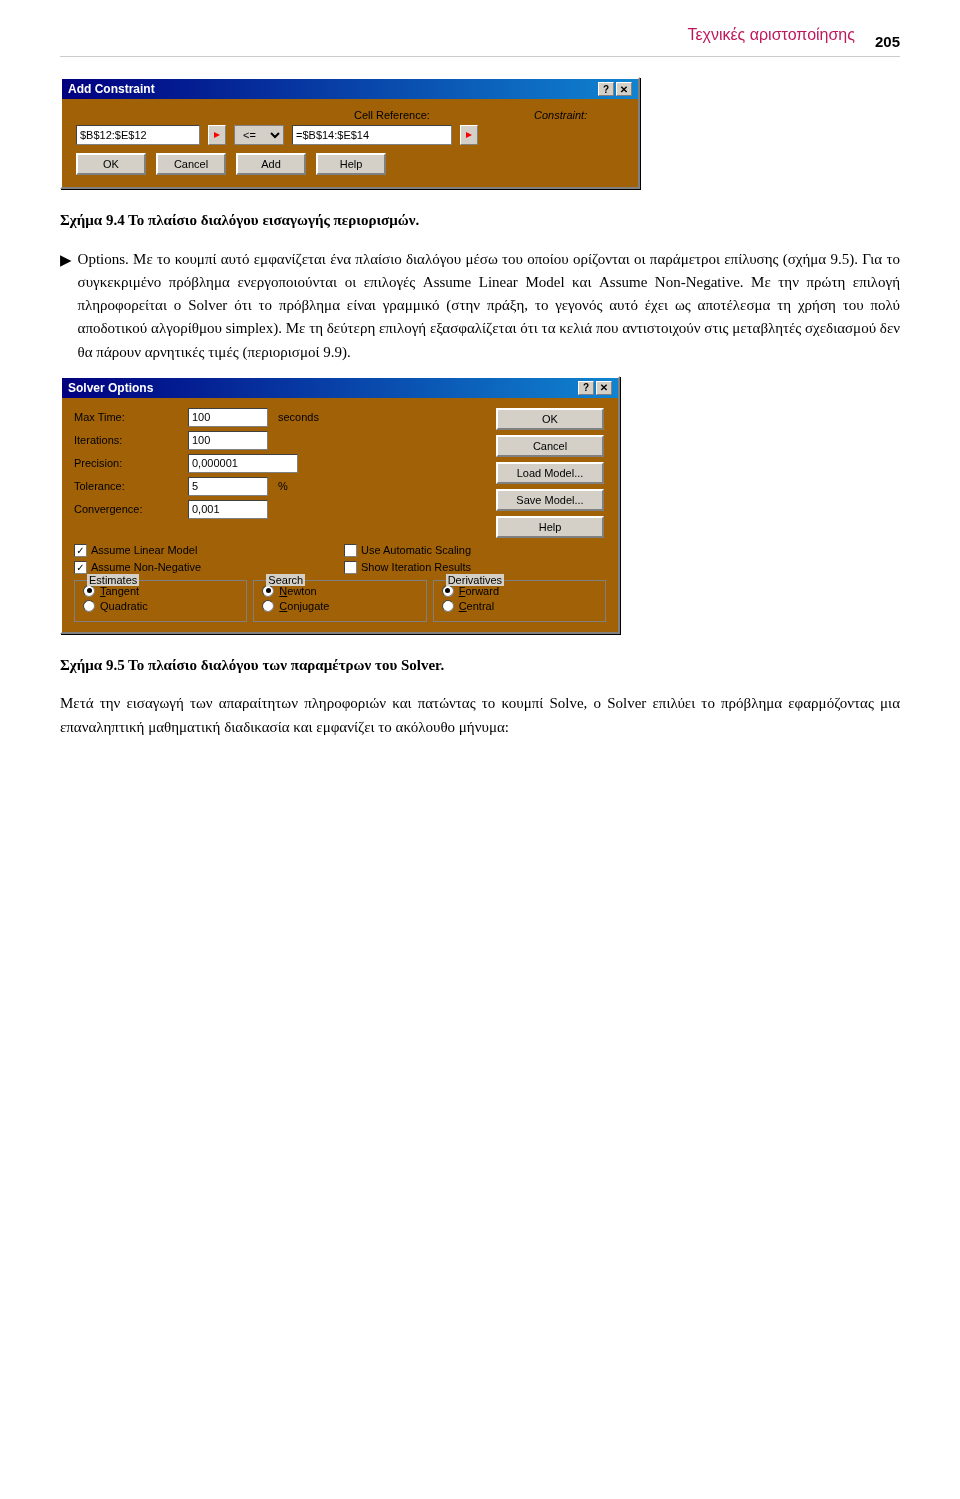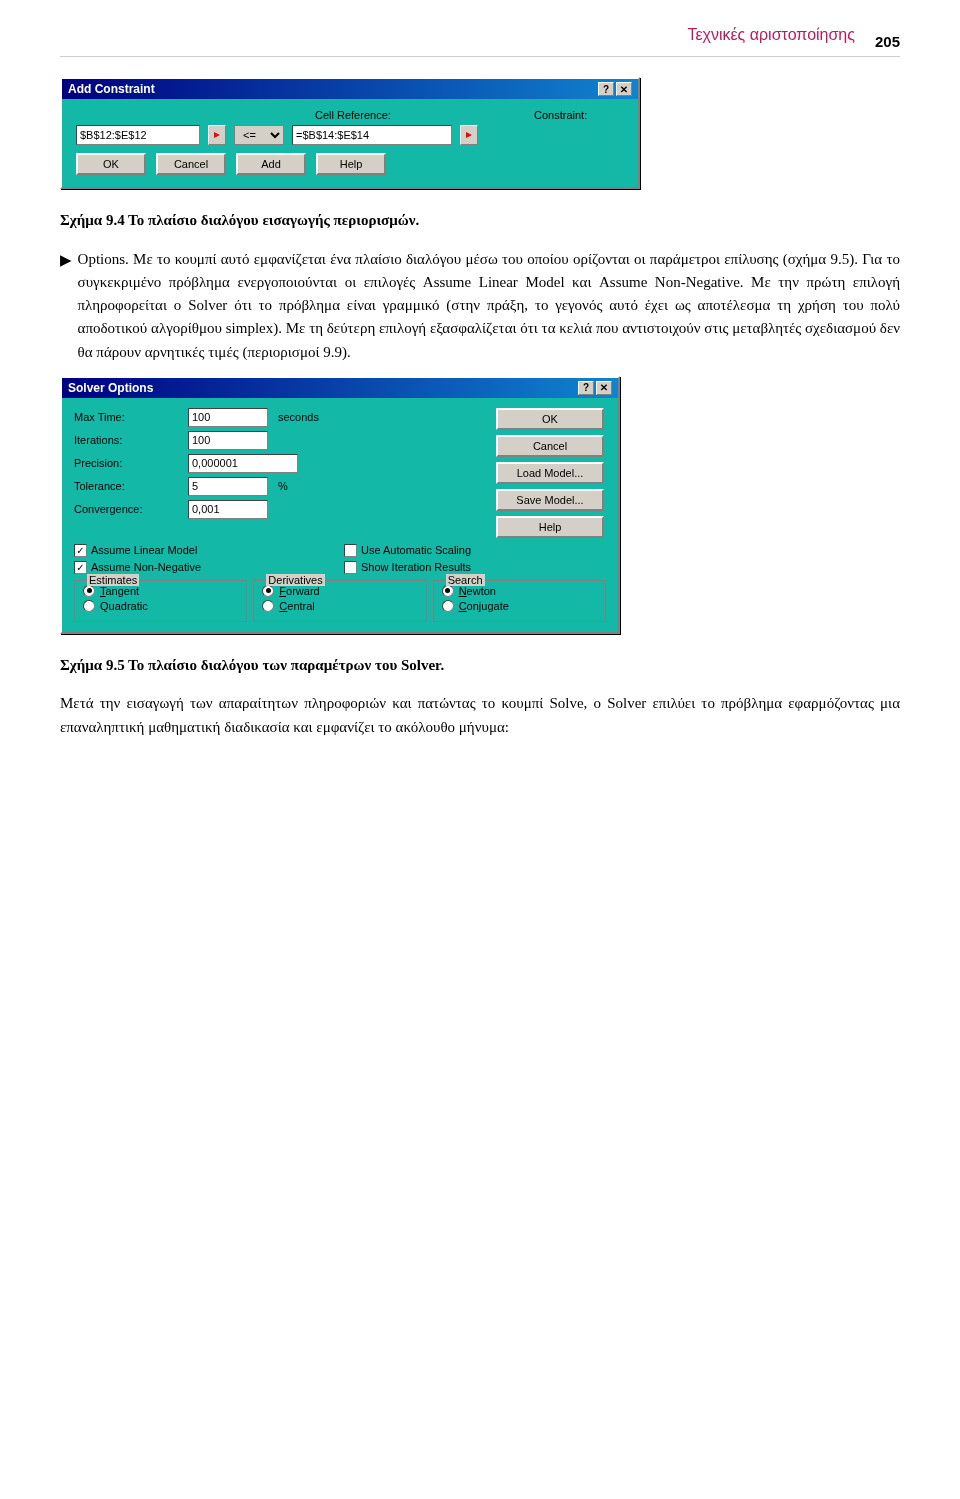--- a/index.html
+++ b/index.html
@@ -36,21 +36,21 @@
     .page-number {
       font-family: Arial, sans-serif;
       font-size: 15px;
       font-weight: bold;
       color: #000;
       margin-top: 13px;
     }
 
     
     .dialog-box {
-      background: #14b8a6;
+      background: #a16207;
       border: 2px solid #ffffff;
       border-right-color: #808080;
       border-bottom-color: #808080;
       box-shadow: 1px 1px 0 #000;
       margin: 10px 0 20px 0;
       width: 580px;
     }
 
     .dialog-titlebar {
       background: linear-gradient(to right, #000080, #1084d0);
@@ -371,21 +371,21 @@
       <span>Add Constraint</span>
       <div class="dialog-titlebar-buttons">
         <div class="titlebar-btn">?</div>
         <div class="titlebar-btn">✕</div>
       </div>
     </div>
     <div class="dialog-content">
 
       <div style="display:flex; gap:10px; margin-bottom:4px;justify-content:flex-end;">
         <span class="constraint-label">Cell Reference:</span>
-        <span style="margin-left:119px;" class="constraint-label">Constraint:</span>
+        <span style="margin-left:80px;font-style:italic;" class="constraint-label">Constraint:</span>
       </div>
 
       <div class="constraint-row">
         <input class="win-input win-input-wide" type="text" value="$B$12:$E$12" style="">
         <div class="red-arrow-btn">
           <svg width="10" height="10" viewBox="0 0 10 10">
               <polygon points="2,2 8,5 2,8" fill="red"></polygon>
             </svg>
         </div>
         <select class="operator-dropdown">
@@ -498,42 +498,42 @@
             <div class="win-radio checked"></div>
             <span><span class="underline-char">T</span>angent</span>
           </div>
           <div class="radio-item">
             <div class="win-radio"></div>
             <span>Quadratic</span>
           </div>
         </div>
 
         <div class="radio-group-box">
+          <span class="radio-group-legend">Search</span>
+          <div class="radio-item">
+            <div class="win-radio checked"></div>
+            <span><span class="underline-char">N</span>ewton</span>
+          </div>
+          <div class="radio-item">
+            <div class="win-radio"></div>
+            <span><span class="underline-char">C</span>onjugate</span>
+          </div>
+        </div>
+
+        <div class="radio-group-box">
           <span class="radio-group-legend">Derivatives</span>
           <div class="radio-item">
             <div class="win-radio checked"></div>
             <span><span class="underline-char">F</span>orward</span>
           </div>
           <div class="radio-item">
             <div class="win-radio"></div>
             <span><span class="underline-char">C</span>entral</span>
           </div>
         </div>
-
-        <div class="radio-group-box">
-          <span class="radio-group-legend">Search</span>
-          <div class="radio-item">
-            <div class="win-radio checked"></div>
-            <span><span class="underline-char">N</span>ewton</span>
-          </div>
-          <div class="radio-item">
-            <div class="win-radio"></div>
-            <span><span class="underline-char">C</span>onjugate</span>
-          </div>
-        </div>
       </div>
     </div>
   </div>
 
   <div class="figure-caption">
     <b>Σχήμα 9.5  Το πλαίσιο διαλόγου των παραμέτρων του Solver.</b>
   </div>
 
   <div class="body-text">
     <span>Μετά την εισαγωγή των απαραίτητων πληροφοριών και πατώντας το κουμπί Solve, ο Solver επιλύει το πρόβλημα εφαρμόζοντας μια επαναληπτική μαθηματική διαδικασία και εμφανίζει το ακόλουθο μήνυμα:</span>

